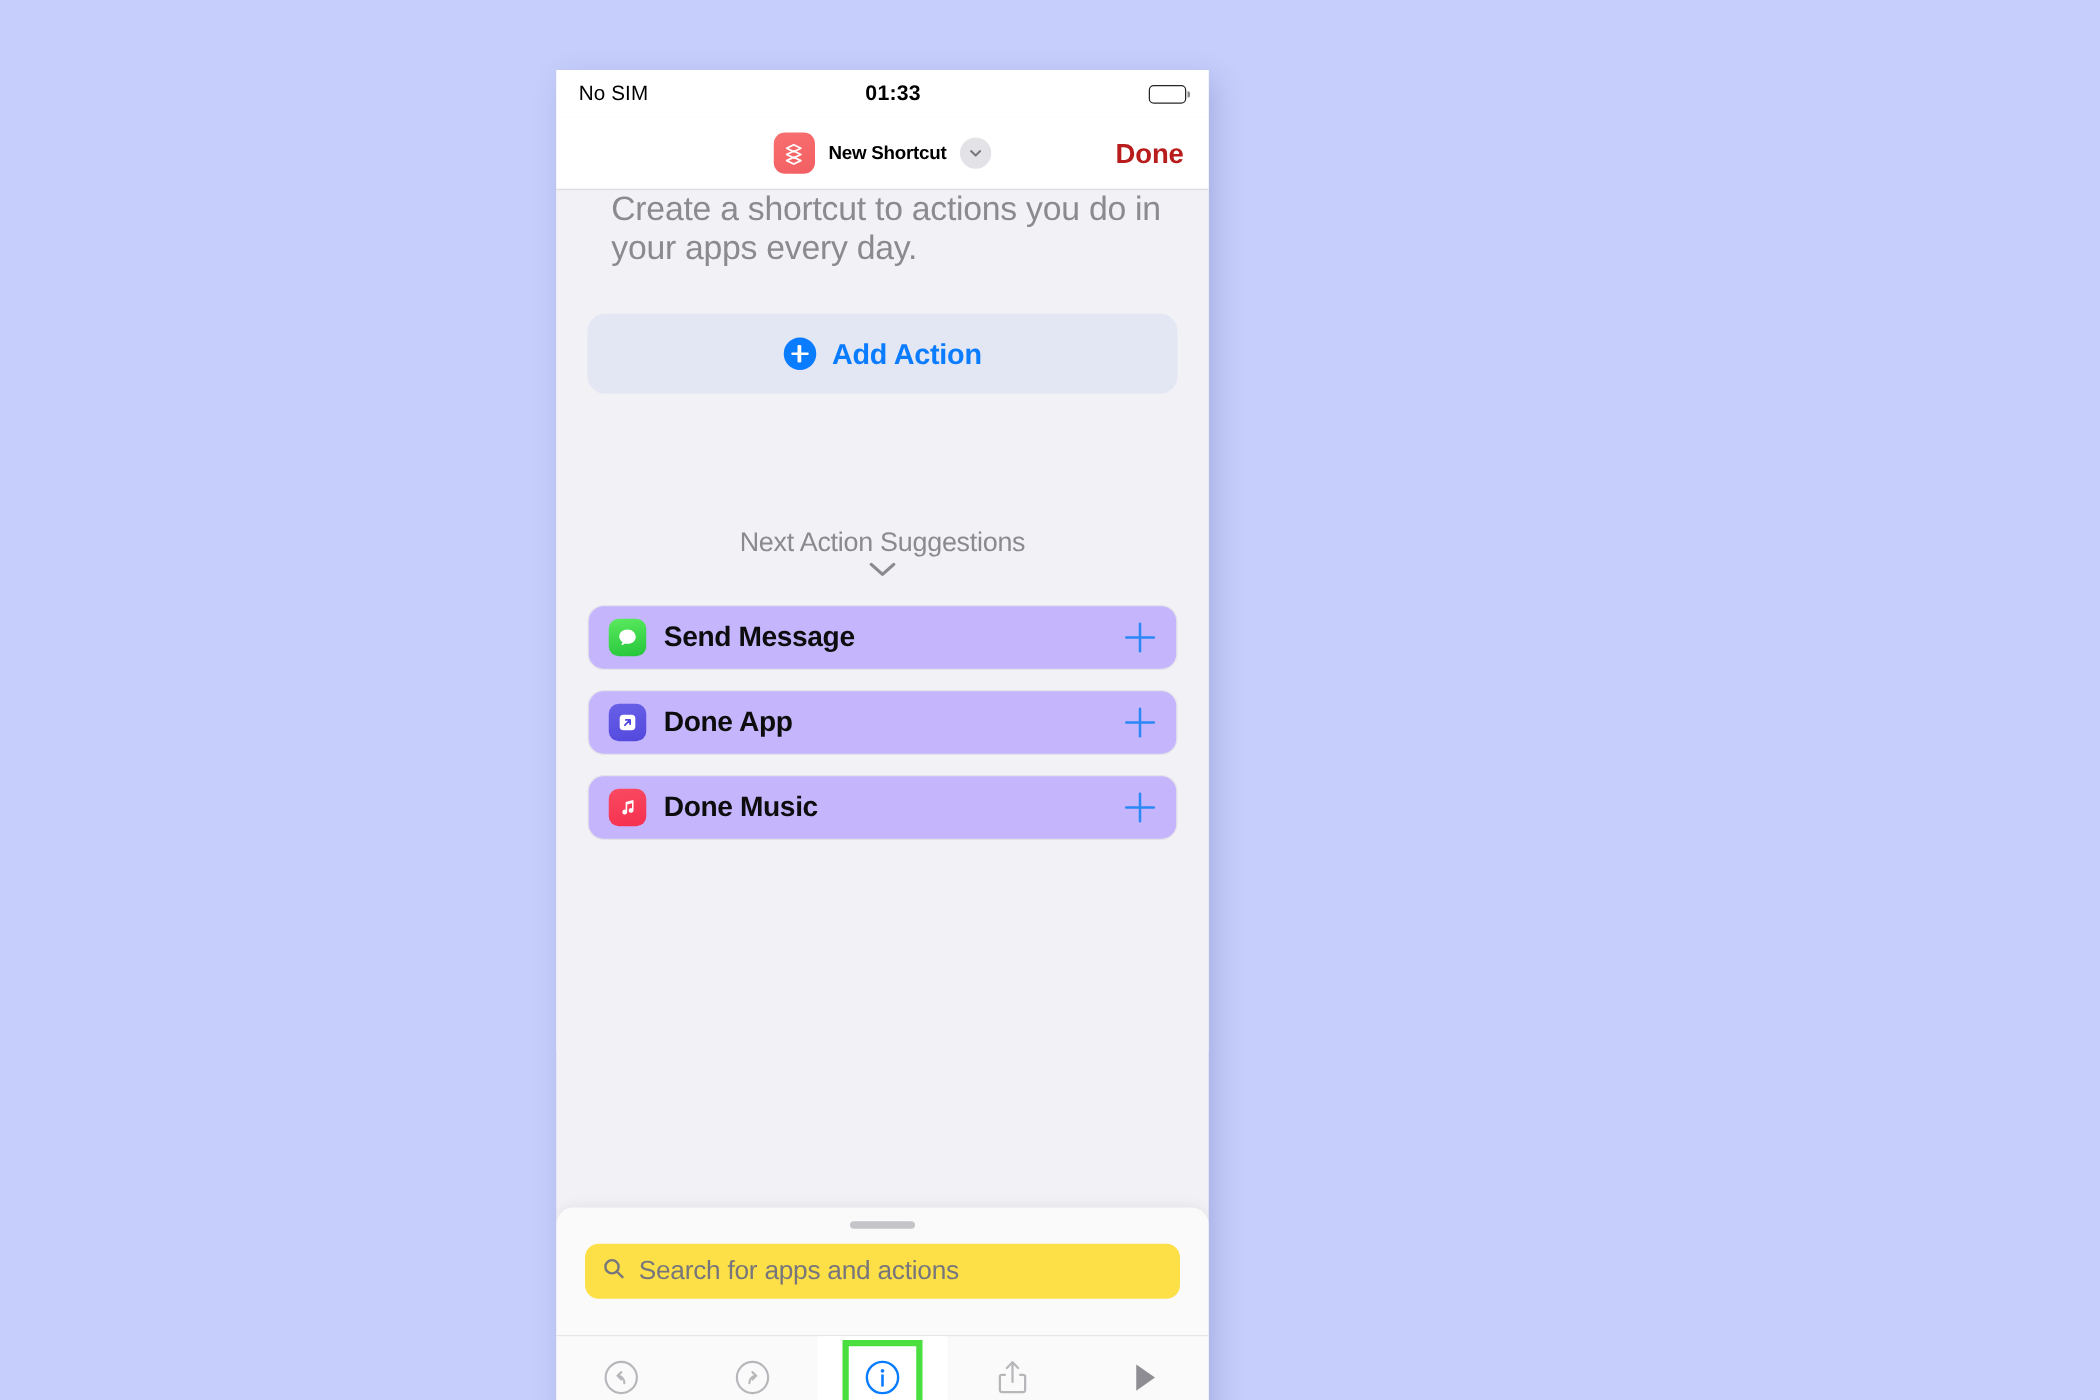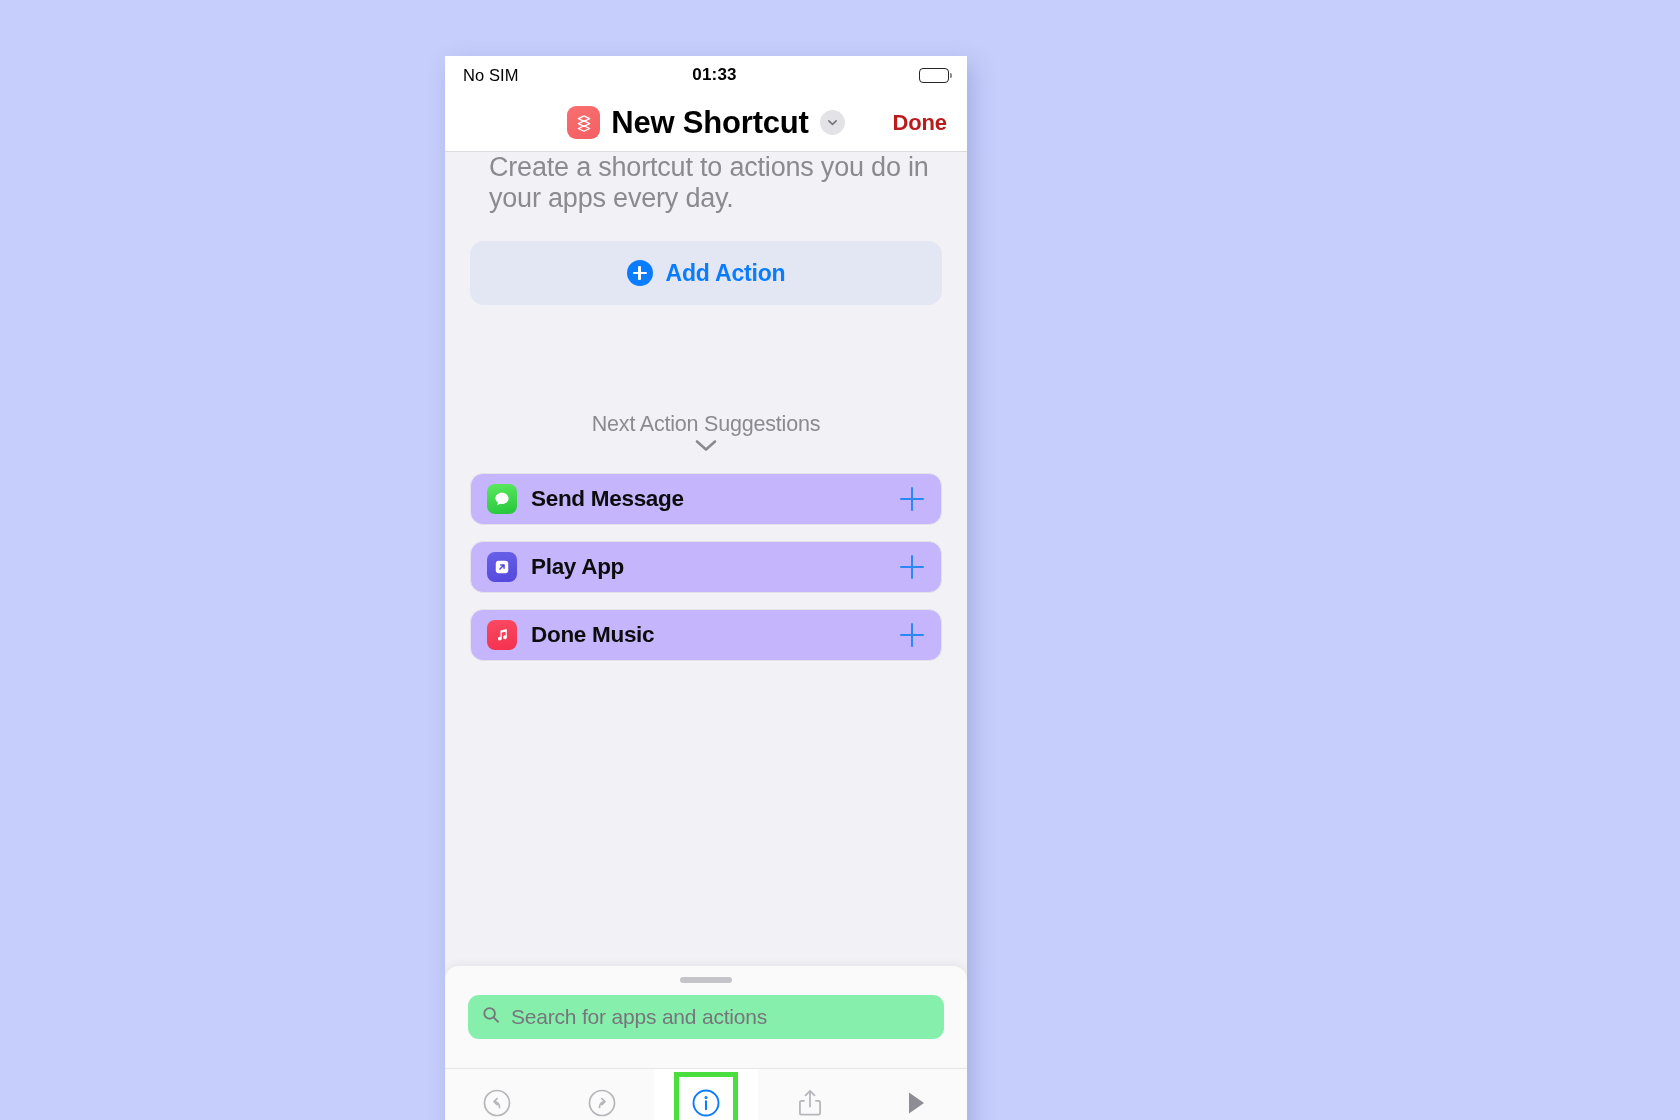--- a/index.html
+++ b/index.html
@@ -102,21 +102,21 @@
     width: 33px;
     height: 33px;
     border-radius: 9px;
     background: linear-gradient(160deg, #f96f6f 0%, #f25f63 100%);
     display: flex;
     align-items: center;
     justify-content: center;
     flex: 0 0 auto;
   }
   .nav-title {
-    font-size: 31px;
+    font-size: 15px;
     font-weight: 700;
     color: #000;
     letter-spacing: -0.2px;
   }
   .chev-badge {
     width: 25px;
     height: 25px;
     border-radius: 50%;
     background: #e3e2e7;
     display: flex;
@@ -142,21 +142,21 @@
   .intro-text {
     font-size: 27px;
     line-height: 31px;
     color: #8a8a8f;
     max-width: 470px;
     letter-spacing: -0.2px;
     margin-left: 19px;
   }
 
   .add-action {
-    margin-top: 27px;
+    margin-top: 37px;
     height: 64px;
     border-radius: 14px;
     background: #e3e6f3;
     display: flex;
     align-items: center;
     justify-content: center;
     gap: 13px;
   }
   .plus-circle {
     width: 26px;
@@ -258,21 +258,21 @@
     width: 52px;
     height: 6px;
     border-radius: 3px;
     background: #c4c4c9;
     margin: 11px auto 0;
   }
   .search-bar {
     margin-top: 12px;
     height: 44px;
     border-radius: 11px;
-    background: #86efac;
+    background: #fde047;
     display: flex;
     align-items: center;
     padding: 0 13px;
     gap: 10px;
   }
   .search-placeholder {
     font-size: 21px;
     color: #77767c;
     letter-spacing: -0.2px;
   }
@@ -380,21 +380,21 @@
         <span class="sugg-plus"></span>
       </div>
 
       <div class="sugg-row">
         <span class="sugg-icon icon-openapp">
           <svg width="20" height="20" viewBox="0 0 24 24" aria-hidden="true">
             <rect x="4.5" y="4.5" width="15" height="15" rx="3.6" fill="#ffffff"></rect>
             <path d="M9.5 14.5 L14.5 9.5 M10.4 9.5 L14.5 9.5 L14.5 13.6" fill="none" stroke="#5348dd" stroke-width="1.7" stroke-linecap="round" stroke-linejoin="round"></path>
           </svg>
         </span>
-        <span class="sugg-label">Play App</span>
+        <span class="sugg-label">Done App</span>
         <span class="sugg-plus"></span>
       </div>
 
       <div class="sugg-row">
         <span class="sugg-icon icon-music">
           <svg width="20" height="20" viewBox="0 0 24 24" aria-hidden="true">
             <path d="M16.3 5.1 L10.2 6.6 v7.6 a2.3 2.3 0 1 0 1.5 2.1 V9.1 l4.6-1.1 v4.6 a2.3 2.3 0 1 0 1.5 2.1 V5.1 z" fill="#ffffff"></path>
           </svg>
         </span>
         <span class="sugg-label">Done Music</span>

